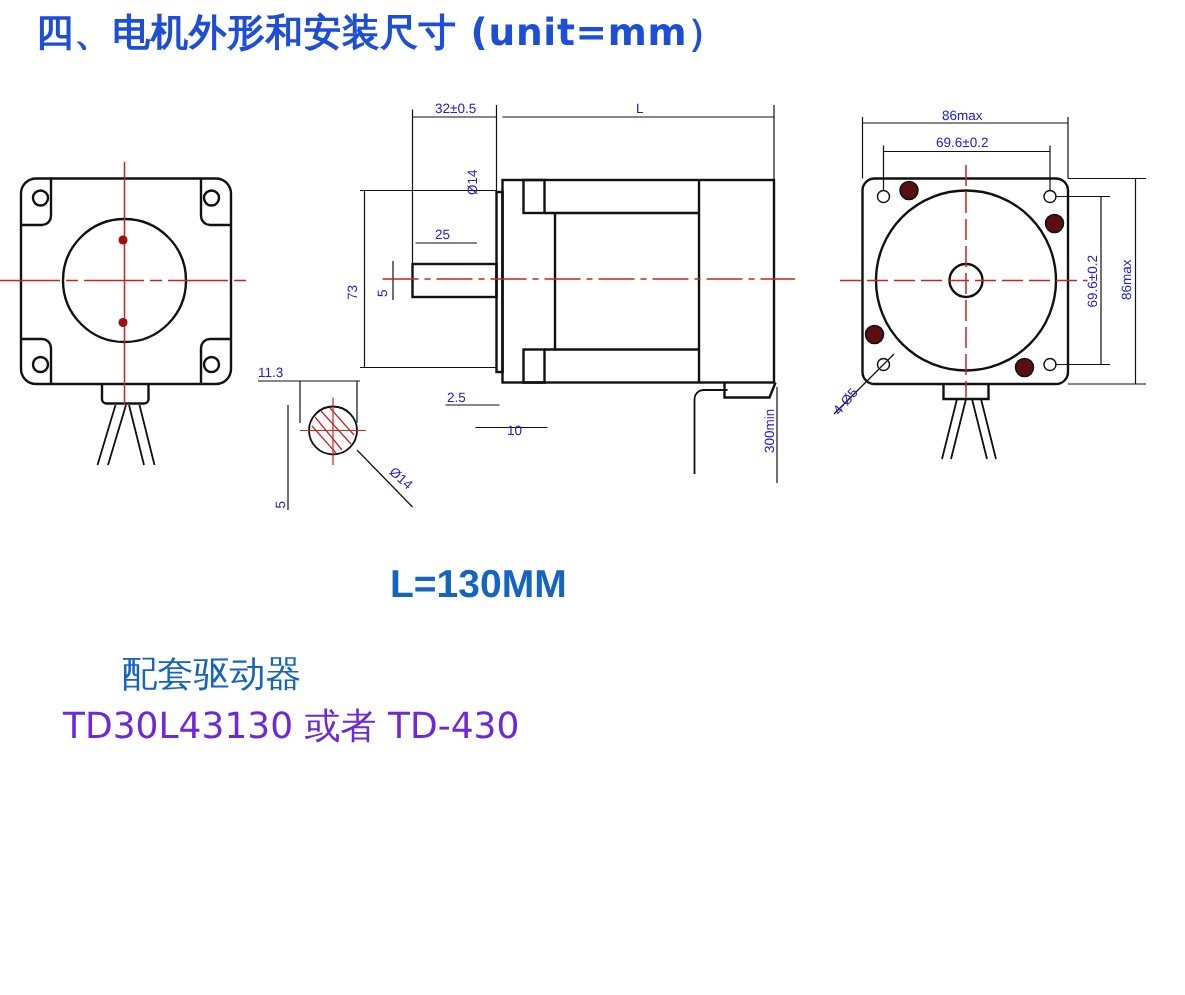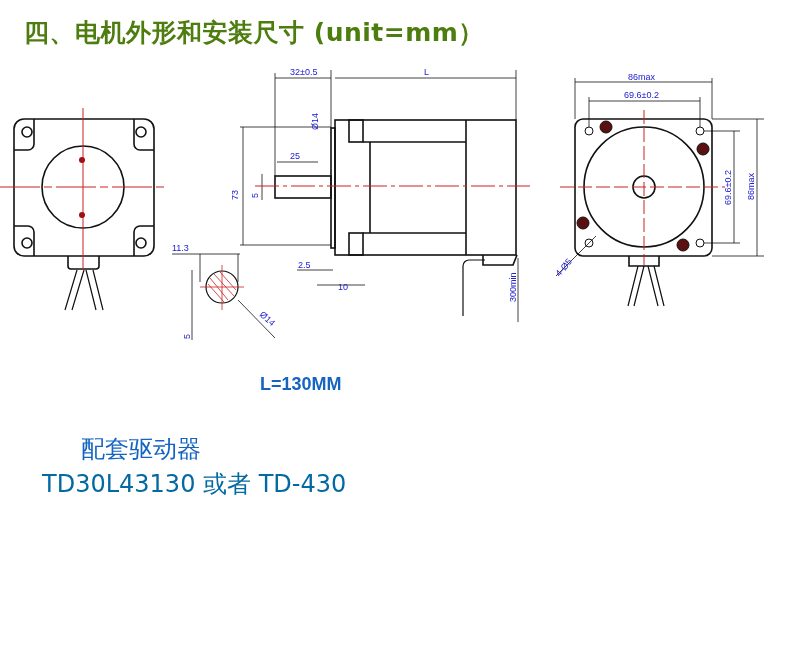--- a/index.html
+++ b/index.html
@@ -1,21 +1,21 @@
 <!DOCTYPE html>
 <html><head>
 <meta charset="utf-8">
 <style>
   html,body{margin:0;padding:0;background:#ffffff;}
   body{width:790px;height:663px;position:relative;overflow:hidden;font-family:"DejaVu Sans","Liberation Sans",sans-serif;}
-  .title{position:absolute;left:24px;top:16px;font-size:25px;font-weight:bold;color:#4d7c0f;letter-spacing:0.5px;white-space:nowrap;}
+  .title{position:absolute;left:24px;top:5px;font-size:25px;font-weight:bold;color:#1d4ed8;letter-spacing:0.5px;white-space:nowrap;}
   .drawing{position:absolute;left:0;top:55px;width:790px;height:290px;}
-  .lval{position:absolute;left:260px;top:374px;font-size:18px;font-weight:bold;color:#1565c0;font-family:"Liberation Sans",sans-serif;}
+  .lval{position:absolute;left:260px;top:374px;font-size:26px;font-weight:bold;color:#1565c0;font-family:"Liberation Sans",sans-serif;}
   .driver-h{position:absolute;left:42px;top:433px;font-size:24px;color:#1565c0;margin-left:39px;}
-  .driver-m{position:absolute;left:42px;top:468px;font-size:24px;color:#0369a1;}
+  .driver-m{position:absolute;left:42px;top:468px;font-size:24px;color:#6d28d9;}
   svg text{font-family:"Liberation Sans",sans-serif;fill:#2020d0;font-size:9px;}
 </style>
 </head>
 <body>
 
 <div class="title">四、电机外形和安装尺寸 (unit=mm）</div>
 
 <div class="drawing">
 <svg width="790" height="290" viewBox="0 55 790 290" xmlns="http://www.w3.org/2000/svg">
 

